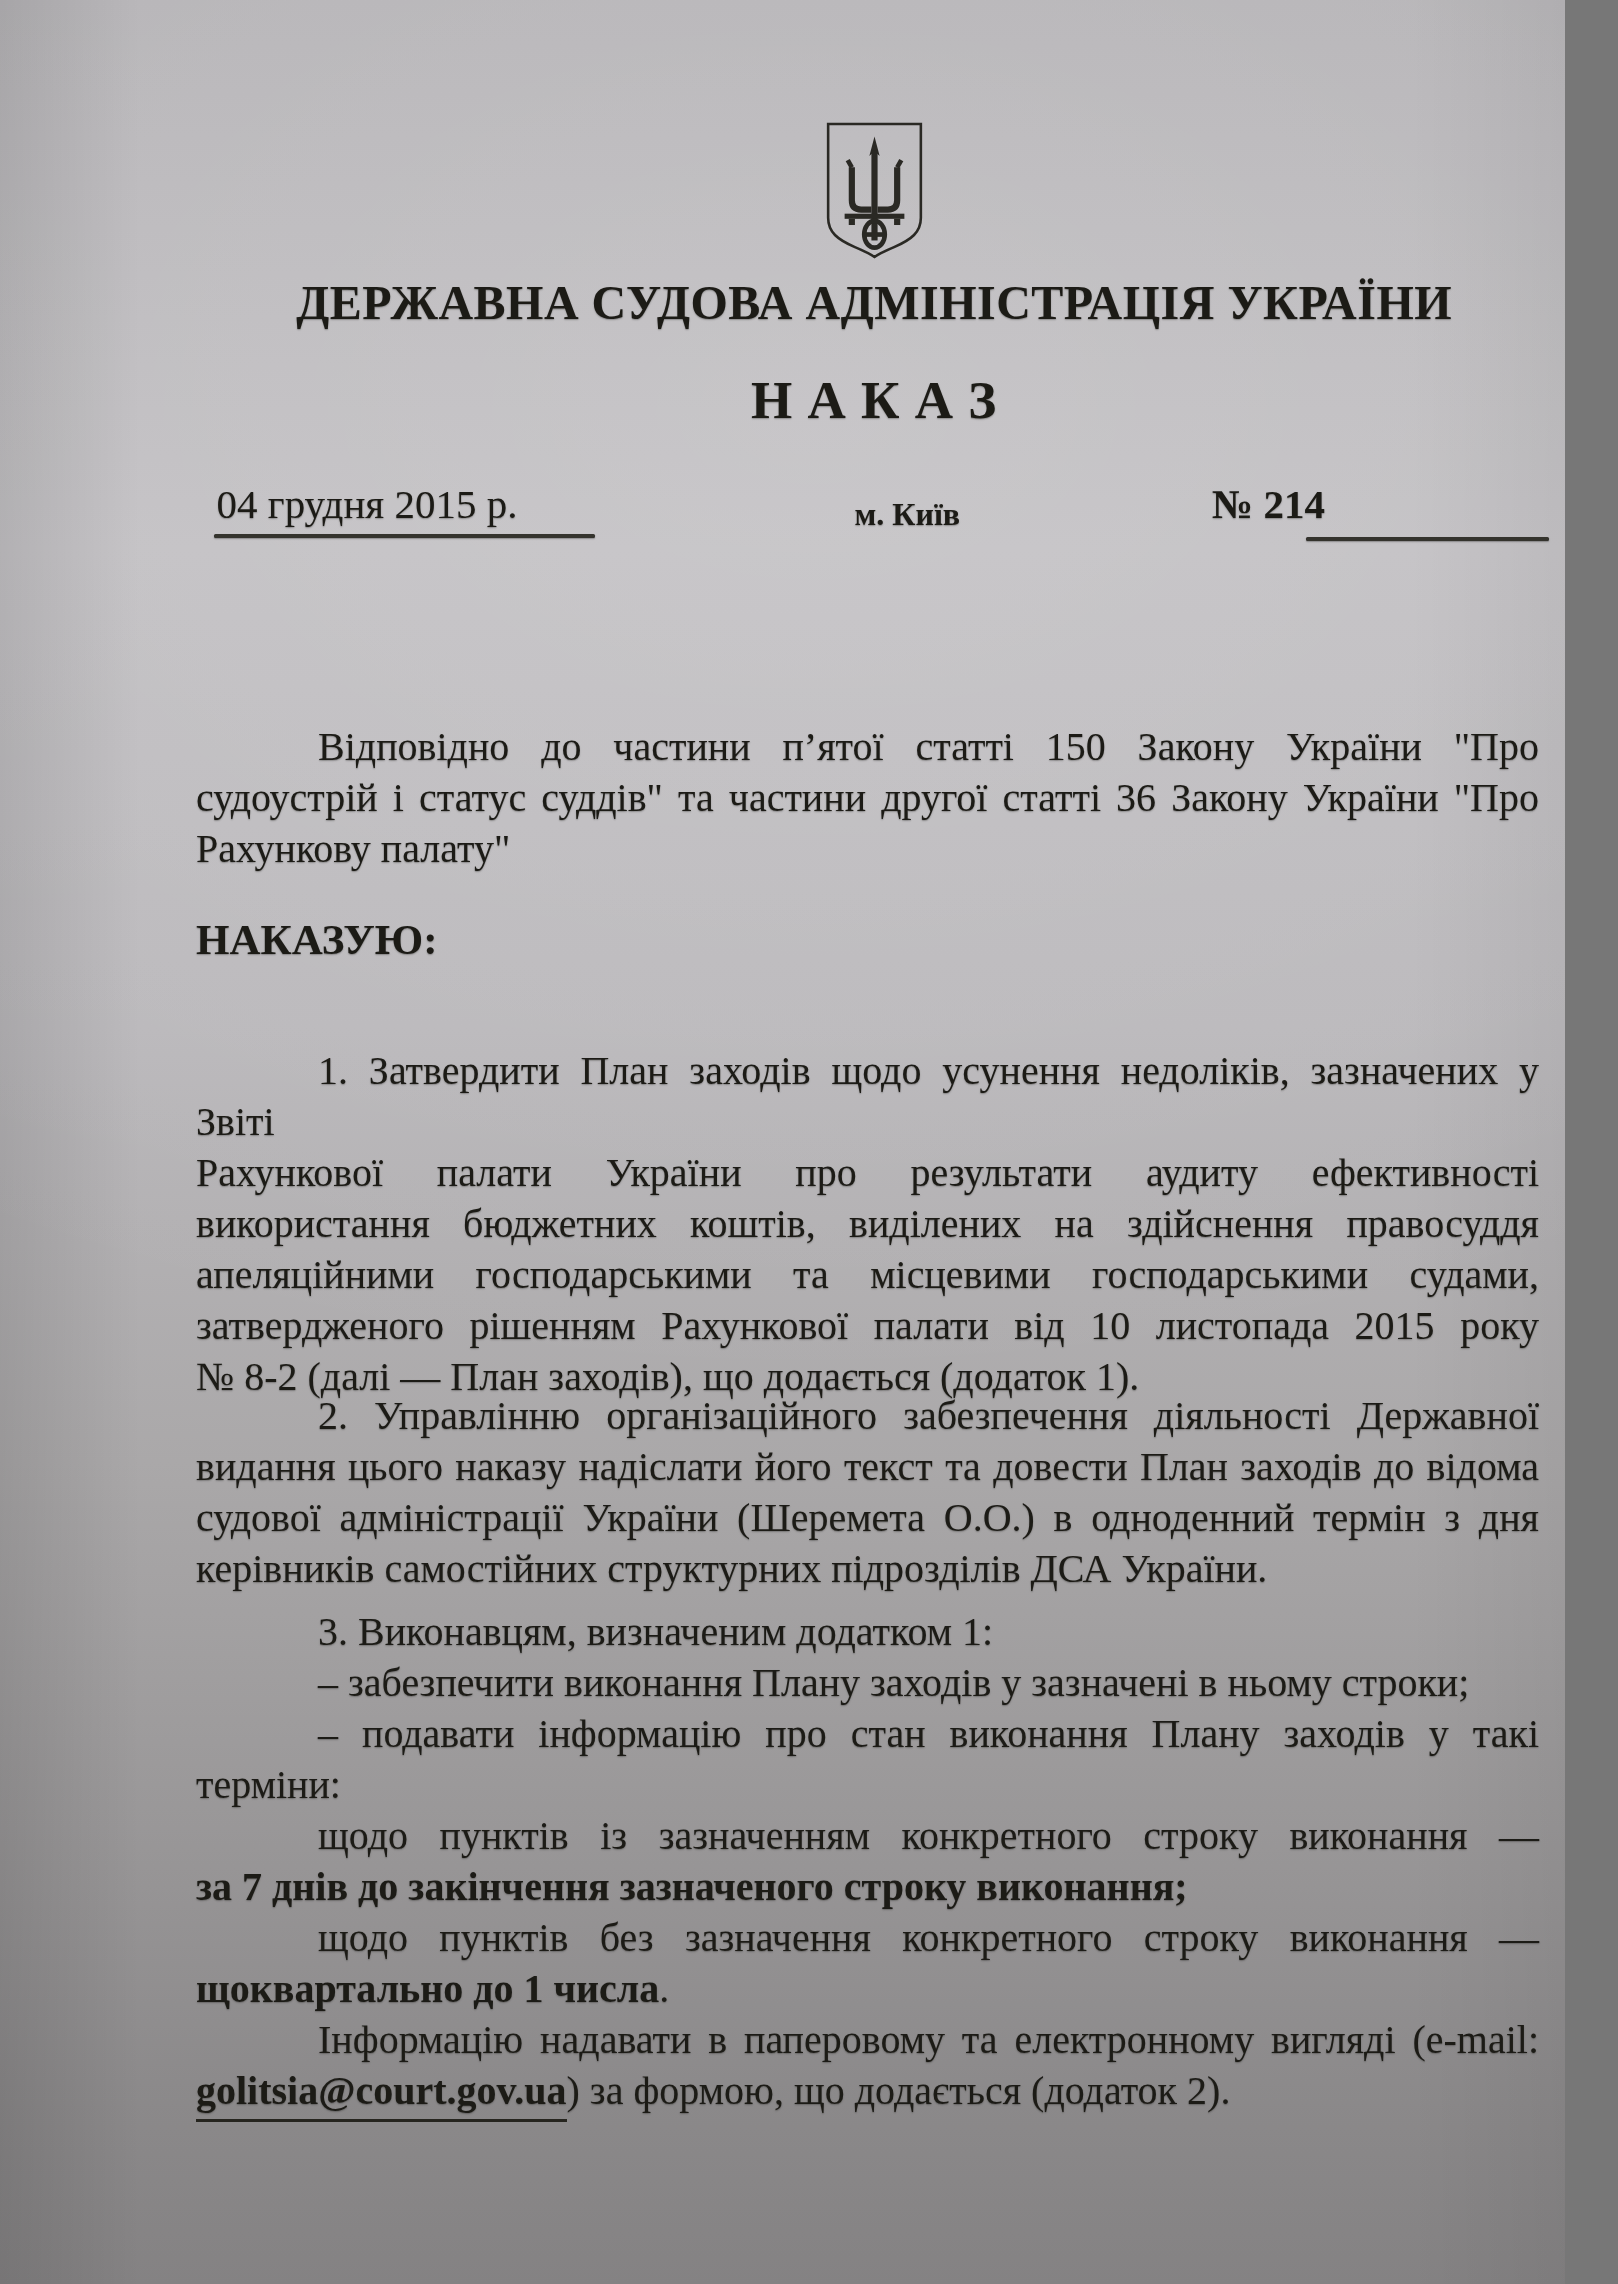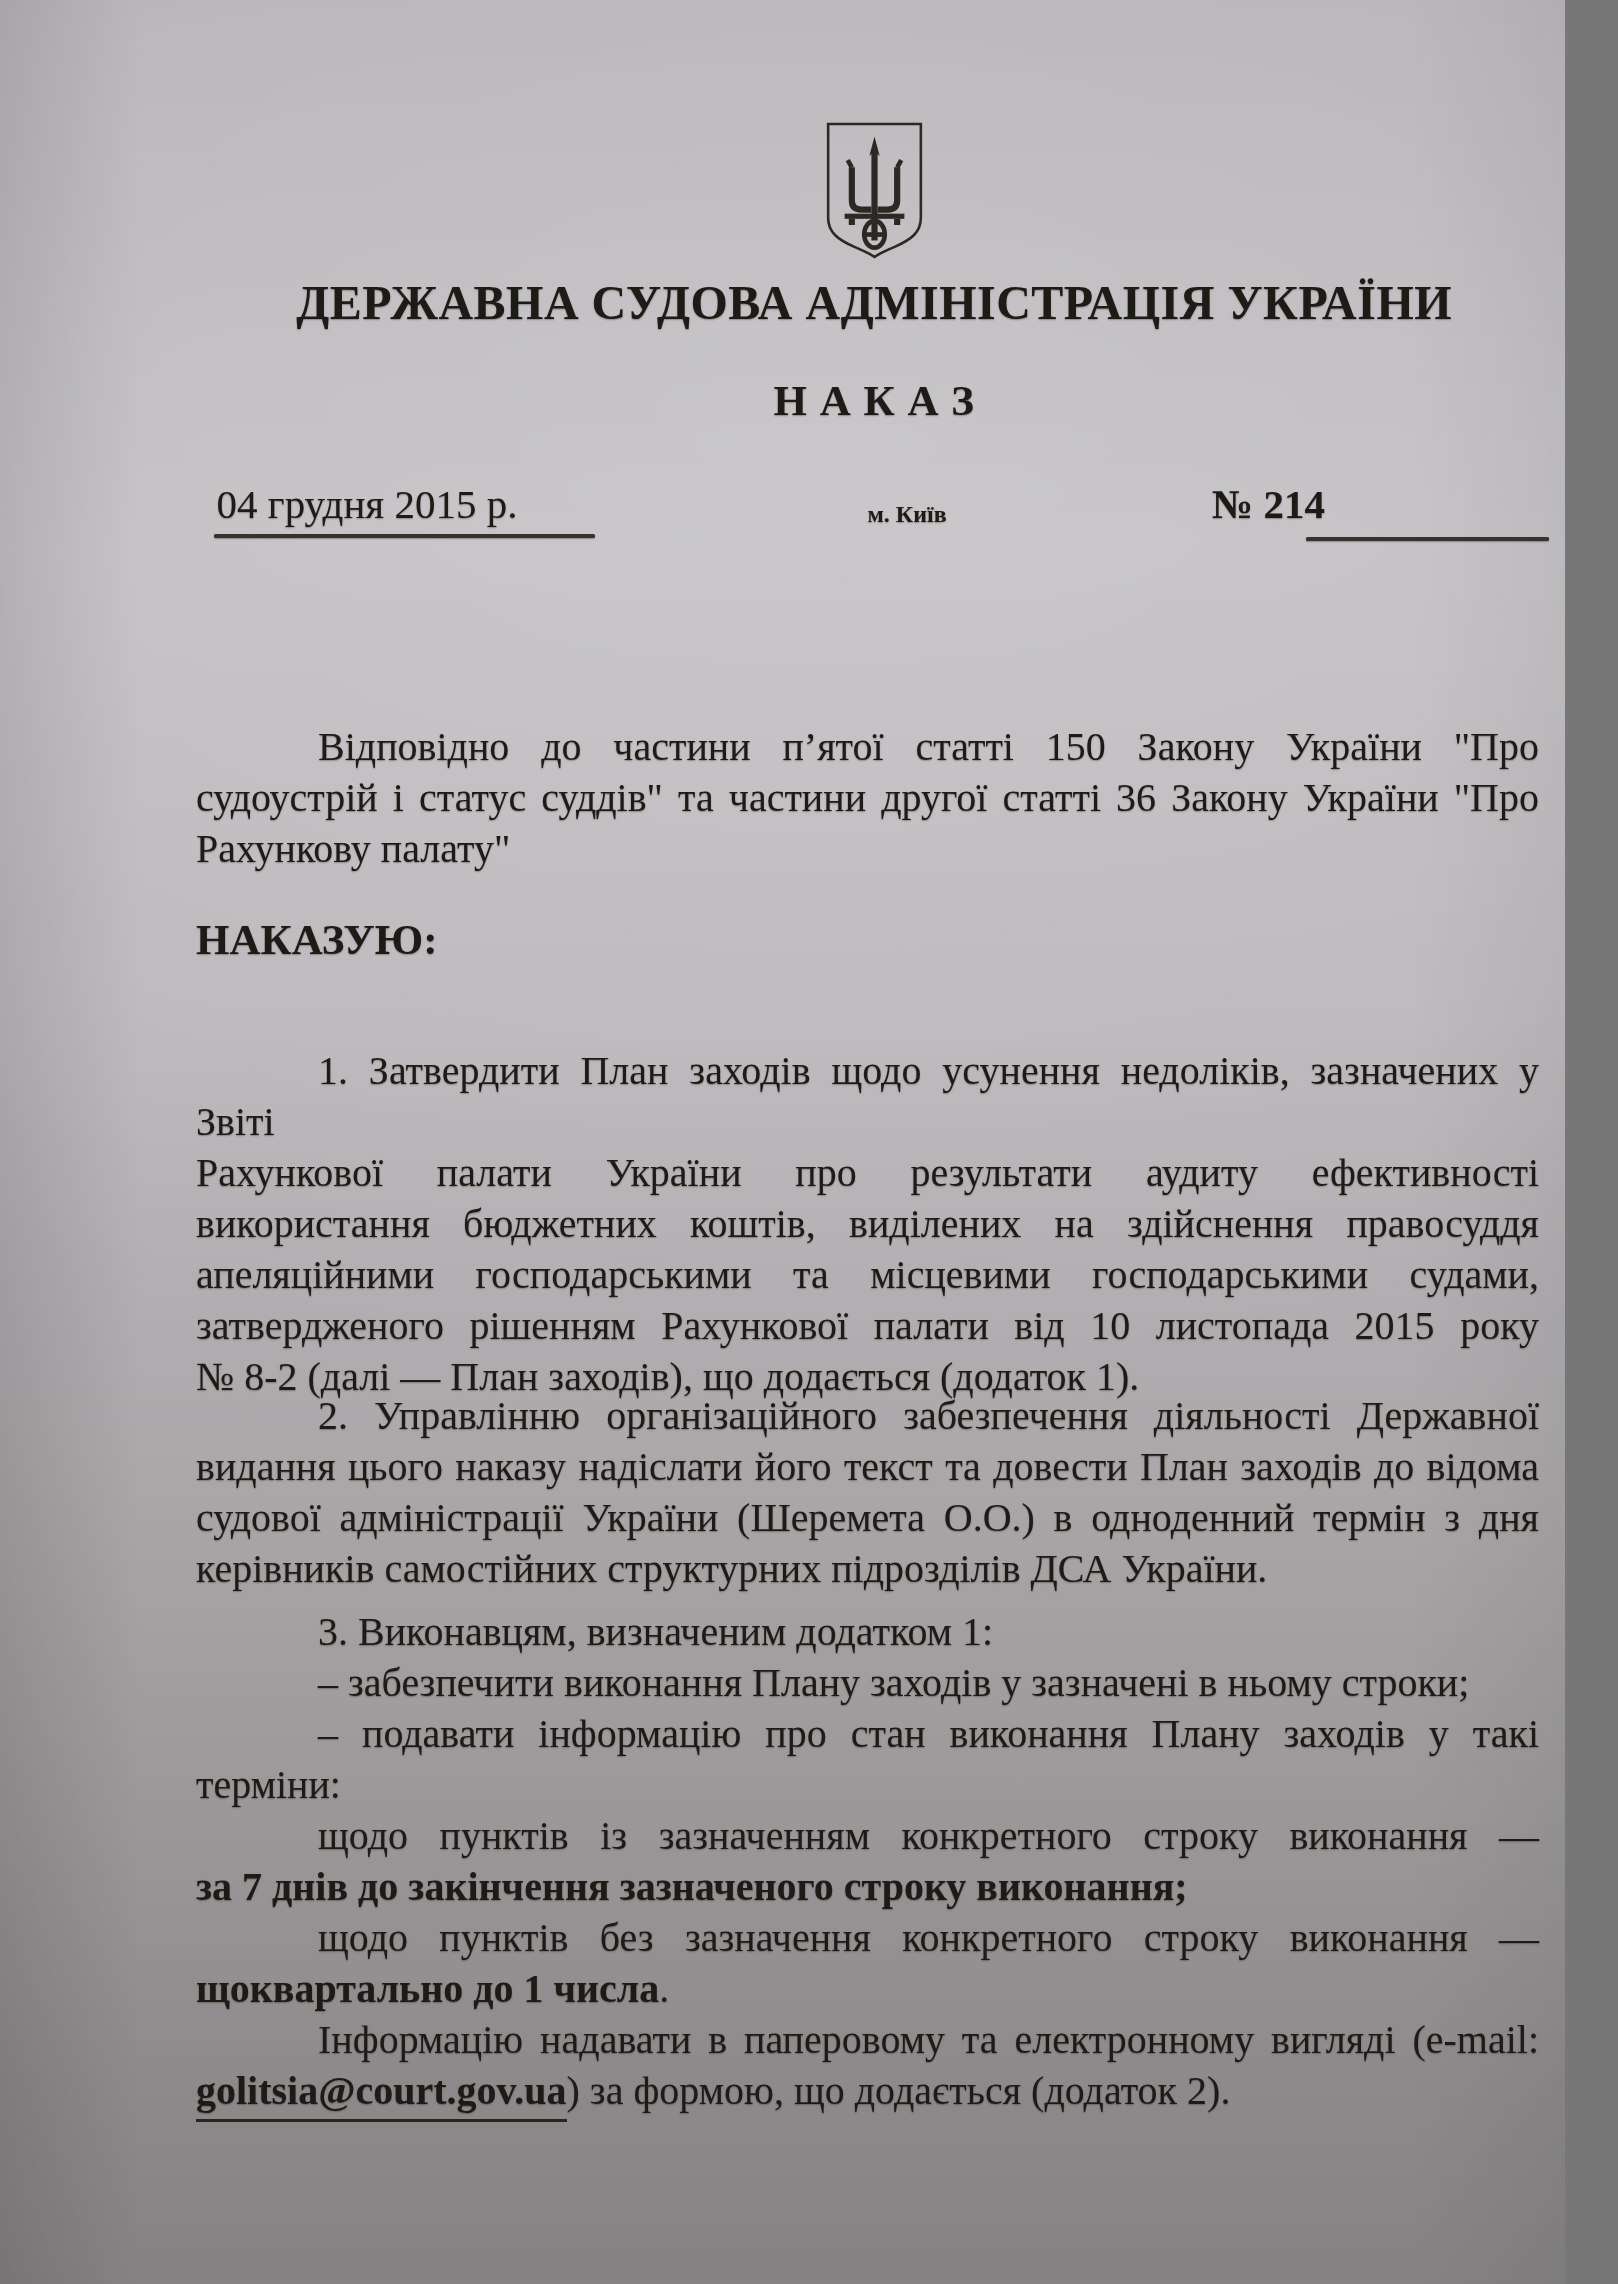--- a/index.html
+++ b/index.html
@@ -17,24 +17,24 @@
   .content{position:absolute;left:196px;top:0;width:1343px;height:100%;}
   .txt{text-shadow:0 1px 1.5px rgba(30,30,25,0.35);}
   .ln{font-size:40px;line-height:51px;text-align:left;}
   .ln.j{text-align:justify;text-align-last:justify;}
   .ln.i{text-indent:122px;}
   .b{font-weight:700;}
   .u{border-bottom:3.1px solid #26251f;padding-bottom:6px;}
   .block{position:absolute;left:0;width:1343px;}
   .centered{text-align:center;transform:translateX(6.7px);}
   .org-name{top:272px;font-size:48px;font-weight:700;line-height:62px;letter-spacing:0.5px;}
-  .order-type{top:372px;font-size:43px;font-weight:700;line-height:57px;letter-spacing:1px;}
+  .order-type{top:372px;font-size:53px;font-weight:700;line-height:57px;letter-spacing:1px;}
   .meta-row{top:479px;height:57px;}
   .meta-date{position:absolute;left:20.6px;top:0;font-size:41px;line-height:51px;}
-  .meta-place{position:absolute;left:50%;transform:translateX(-13px);bottom:4.1px;font-size:24px;line-height:36px;font-weight:700;margin-left:13px;}
+  .meta-place{position:absolute;left:50%;transform:translateX(-13px);bottom:4.1px;font-size:32px;line-height:36px;font-weight:700;}
   .meta-number{position:absolute;left:1016px;top:0;font-size:41px;line-height:51px;font-weight:700;}
   .rule{position:absolute;height:3.6px;background:#34332d;border-radius:1.5px;box-shadow:0 1px 1.5px rgba(0,0,0,0.3);}
   .rule-date{left:214px;top:534px;width:381px;}
   .rule-number{left:1306px;top:537px;width:243px;}
   .subject{top:598px;font-size:41px;font-weight:700;font-style:italic;line-height:51px;padding-left:20.6px;}
   .preamble{top:721px;}
   .resolve{top:898px;font-size:43px;font-weight:700;line-height:57px;margin-top:13px;}
   .p1{top:1045px;}
   .p2{top:1390px;}
   .p3{top:1606px;}

